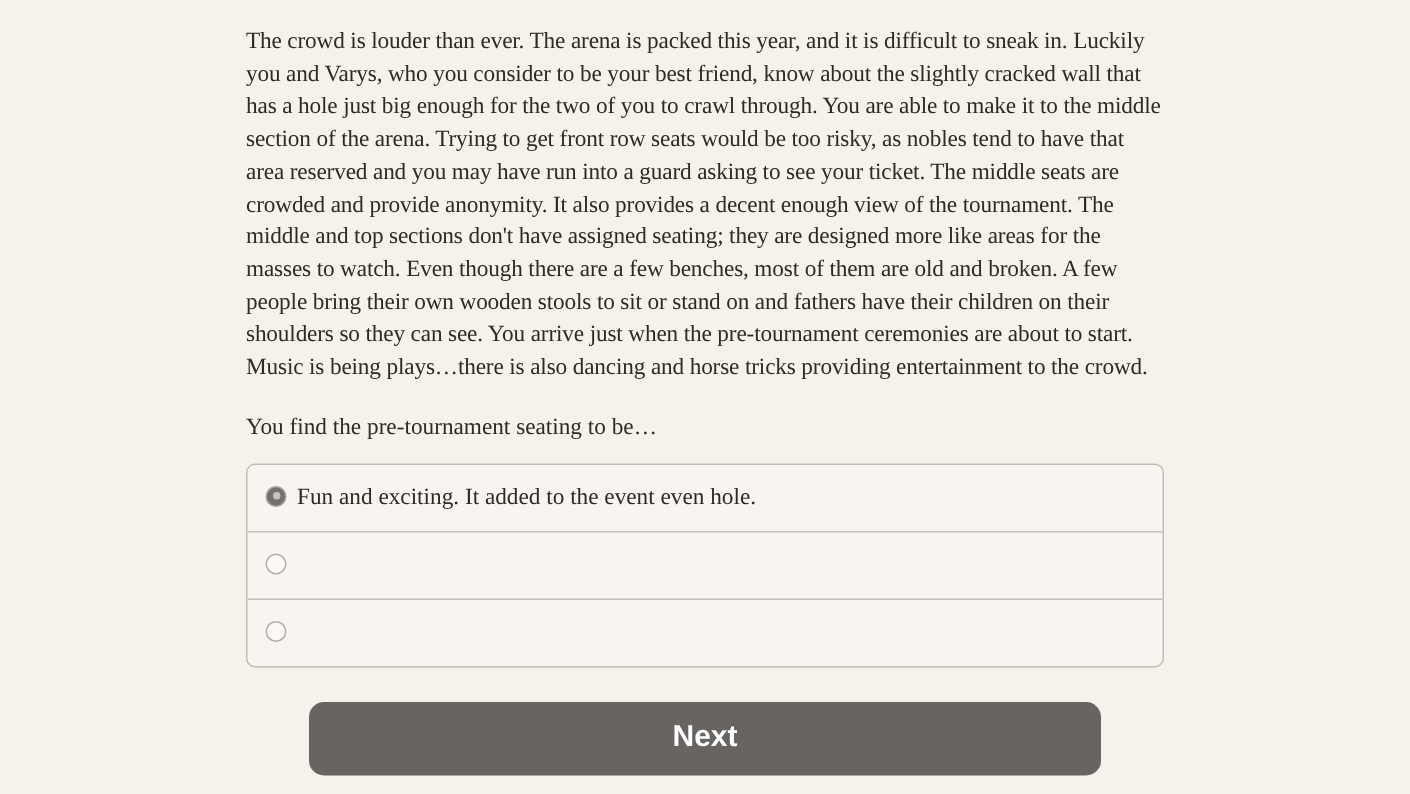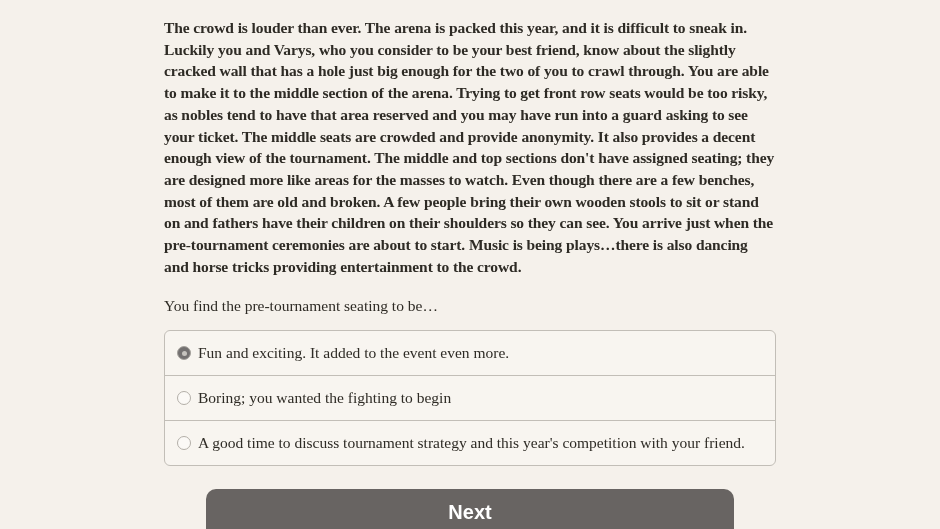--- a/index.html
+++ b/index.html
@@ -15,21 +15,20 @@
   .content {
     width: 612px;
     margin: 0 auto;
     padding-top: 17px;
   }
   .story {
     margin: 0 0 18px 0;
     font-size: 15.5px;
     line-height: 21.7px;
     letter-spacing: -0.1px;
-    font-weight: bold;
   }
   .question {
     margin: 0 0 13px 0;
     font-size: 15.5px;
     line-height: 22px;
   }
   .choice-group {
     border: 1px solid #c2beb7;
     border-radius: 6px;
     background: #f8f5f0;
@@ -91,28 +90,28 @@
 
 <main class="content">
 
   <p class="story">The crowd is louder than ever. The arena is packed this year, and it is difficult to sneak in. Luckily you and Varys, who you consider to be your best friend, know about the slightly cracked wall that has a hole just big enough for the two of you to crawl through. You are able to make it to the middle section of the arena. Trying to get front row seats would be too risky, as nobles tend to have that area reserved and you may have run into a guard asking to see your ticket. The middle seats are crowded and provide anonymity. It also provides a decent enough view of the tournament. The middle and top sections don't have assigned seating; they are designed more like areas for the masses to watch. Even though there are a few benches, most of them are old and broken. A few people bring their own wooden stools to sit or stand on and fathers have their children on their shoulders so they can see. You arrive just when the pre-tournament ceremonies are about to start. Music is being plays…there is also dancing and horse tricks providing entertainment to the crowd.</p>
 
   <p class="question">You find the pre-tournament seating to be…</p>
 
   <div class="choice-group">
 
     <label class="choice">
-      <span class="radio checked"></span><span>Fun and exciting. It added to the event even more.</span>
+      <span class="radio checked"></span><span>Fun and exciting. It added to the event even hole.</span>
     </label>
 
     <label class="choice">
-      <span class="radio"></span><span>Boring; you wanted the fighting to begin</span>
+      <span class="radio"></span>
     </label>
 
     <label class="choice">
-      <span class="radio"></span><span>A good time to discuss tournament strategy and this year's competition with your friend.</span>
+      <span class="radio"></span>
     </label>
 
   </div>
 
   <button class="next-btn">Next</button>
 
 </main>
 
 </body></html>

